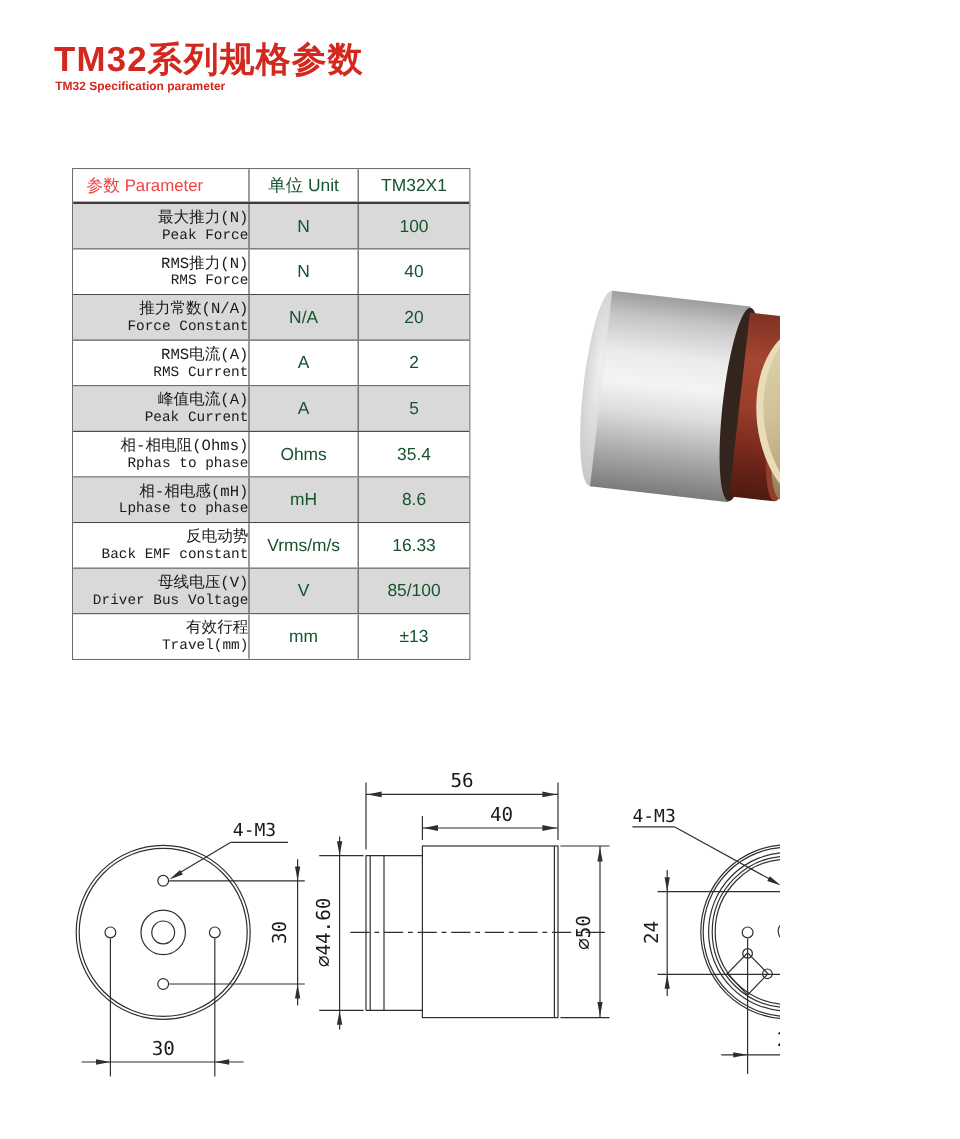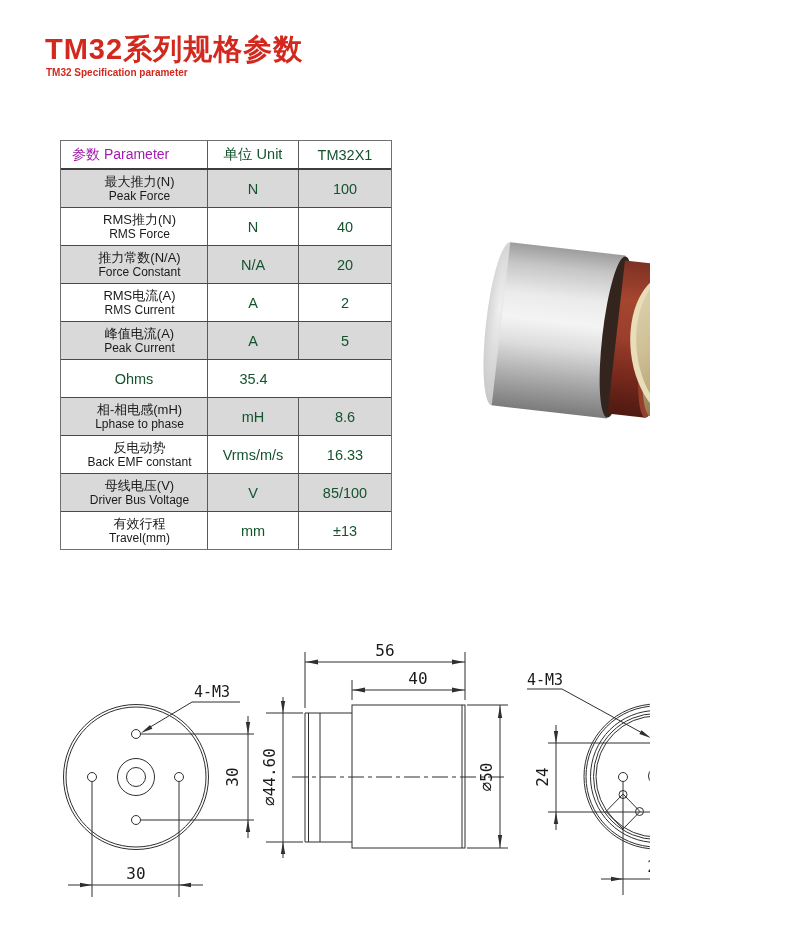--- a/index.html
+++ b/index.html
@@ -12,26 +12,26 @@
   .title-en{position:absolute;left:46px;top:67px;font-size:10px;font-weight:700;
             color:#d3281e;white-space:nowrap;}
 
   
   .spec-table{position:absolute;left:60px;top:140px;width:330px;border:1px solid #6f6f6f;}
   .tr{display:grid;grid-template-columns:147px 91px auto;}
   .tr .td{border-right:1px solid #5a5a5a;display:flex;flex-direction:column;
           justify-content:center;}
   .tr .td:last-child{border-right:none;}
   .thead{height:27px;border-bottom:2px solid #3c3c3c;background:#ffffff;}
-  .thead .td{font-size:14px;color:#a21caf;}
+  .thead .td{font-size:14px;color:#ef4444;}
   .row{height:37px;border-bottom:1px solid #4a4a4a;}
   .row:last-child{border-bottom:none;}
   .row.gray{background:#d9d9d9;}
   .row.white{background:#ffffff;}
-  .td.param{padding-left:11px;align-items:center;}
+  .td.param{padding-left:11px;align-items:flex-end;font-family:Liberation Mono, monospace;}
   .td.hparam{padding-left:11px;align-items:flex-start;}
   .cn{font-size:13px;line-height:15px;color:#1a1a1a;}
   .en{font-size:12px;line-height:14px;color:#1a1a1a;}
   .td.center{align-items:center;font-size:14.5px;color:#14532d;}
 
   
   .side-tab{position:absolute;left:748px;top:195px;width:39px;height:118px;
             background:#e8862d;color:#fff;}
   .tab-number{text-align:center;font-size:20px;font-weight:400;margin-top:7px;color:#701a75;}
   .tab-vert{display:flex;flex-direction:row;justify-content:center;gap:3px;margin-top:3px;}
@@ -96,20 +96,24 @@
     </div>
     <div class="tr row gray">
       <div class="td param">
           <span class="cn">峰值电流(A)</span>
           <span class="en">Peak Current</span>
         </div>
       <div class="td center">A</div>
       <div class="td center">5</div>
     </div>
     <div class="tr row white">
+      <div class="td param">
+          <span class="cn">相-相电阻(Ohms)</span>
+          <span class="en">Rphas to phase</span>
+        </div>
       <div class="td center">Ohms</div>
       <div class="td center">35.4</div>
     </div>
     <div class="tr row gray">
       <div class="td param">
           <span class="cn">相-相电感(mH)</span>
           <span class="en">Lphase to phase</span>
         </div>
       <div class="td center">mH</div>
       <div class="td center">8.6</div>

